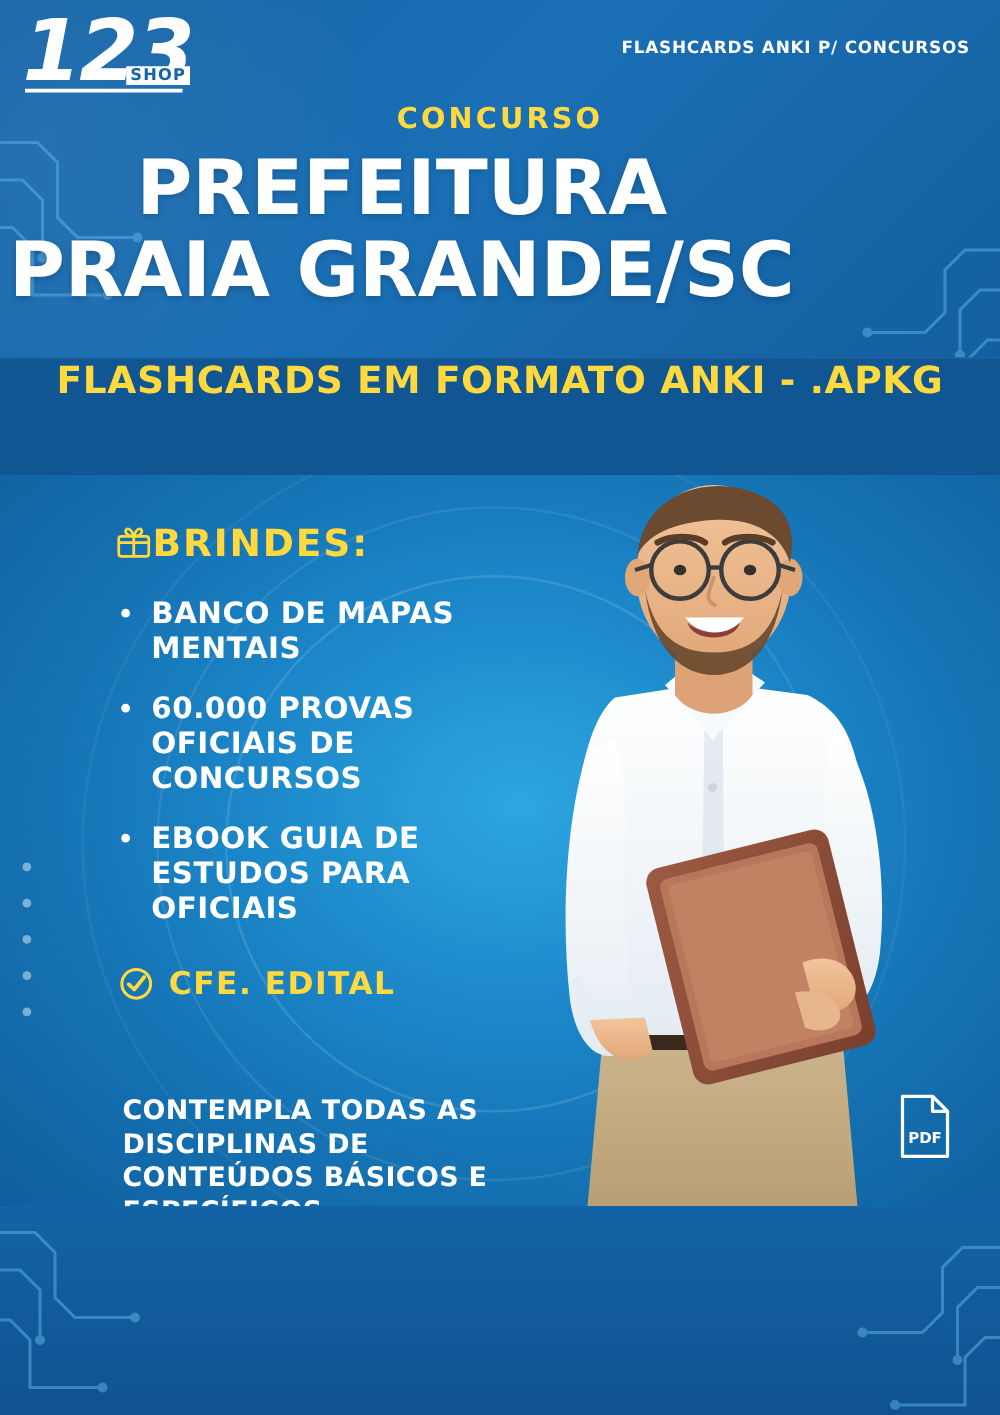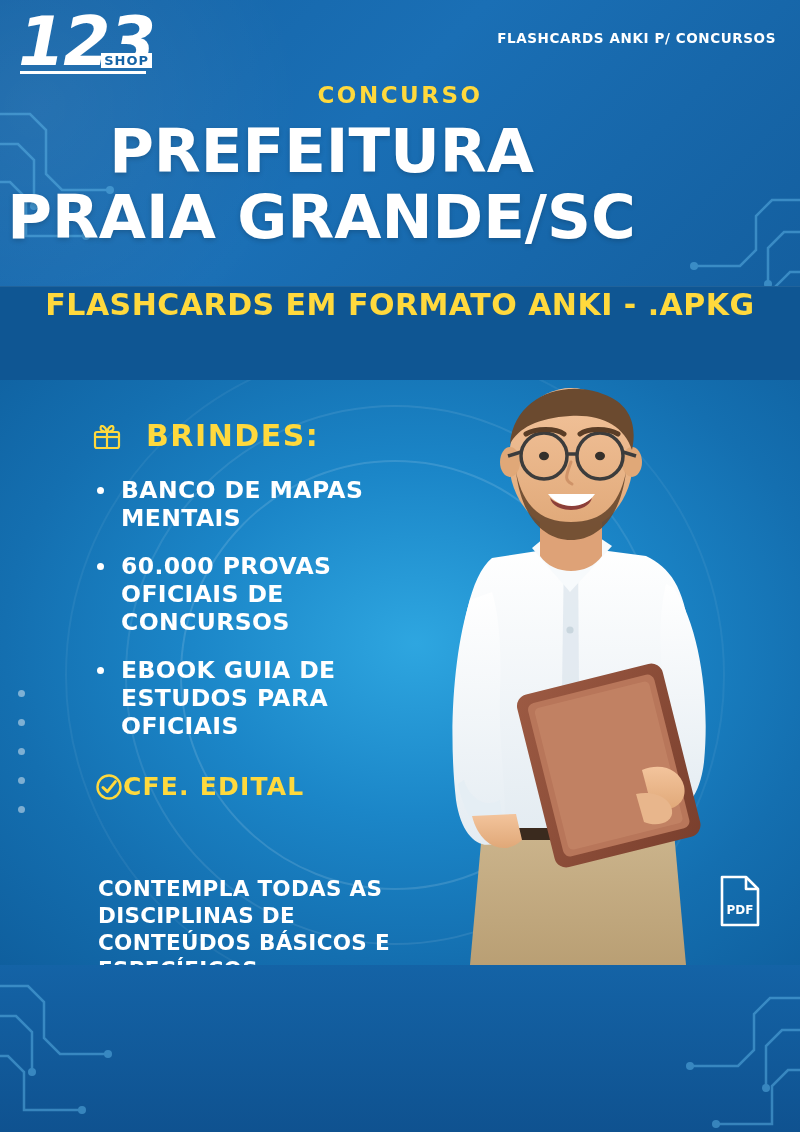--- a/index.html
+++ b/index.html
@@ -148,22 +148,21 @@
     border-radius: 50%;
     background: rgba(255,255,255,0.45);
     margin-bottom: 22px;
   }
 
   
   .gift-head {
     position: absolute;
     left: 92px; top: 38px;
     display: flex;
-    align-items: center;
-    gap: 24px;
+    gap: 0;
   }
   .gift-head .label {
     color: #ffd93d;
     font-size: 30px;
     font-weight: bold;
     letter-spacing: 1.5px;
     font-family: "DejaVu Sans", sans-serif;
   }
   .bullets {
     position: absolute;
@@ -189,21 +188,21 @@
     width: 7px; height: 7px;
     border-radius: 50%;
     background: #ffffff;
   }
 
   .cfe-head {
     position: absolute;
     left: 95px; top: 392px;
     display: flex;
     align-items: center;
-    gap: 0;
+    gap: 12px;
   }
   .cfe-head .label {
     color: #ffd93d;
     font-size: 25px;
     font-weight: bold;
     letter-spacing: 1.2px;
     font-family: "DejaVu Sans", sans-serif;
   }
   .cfe-text {
     position: absolute;

